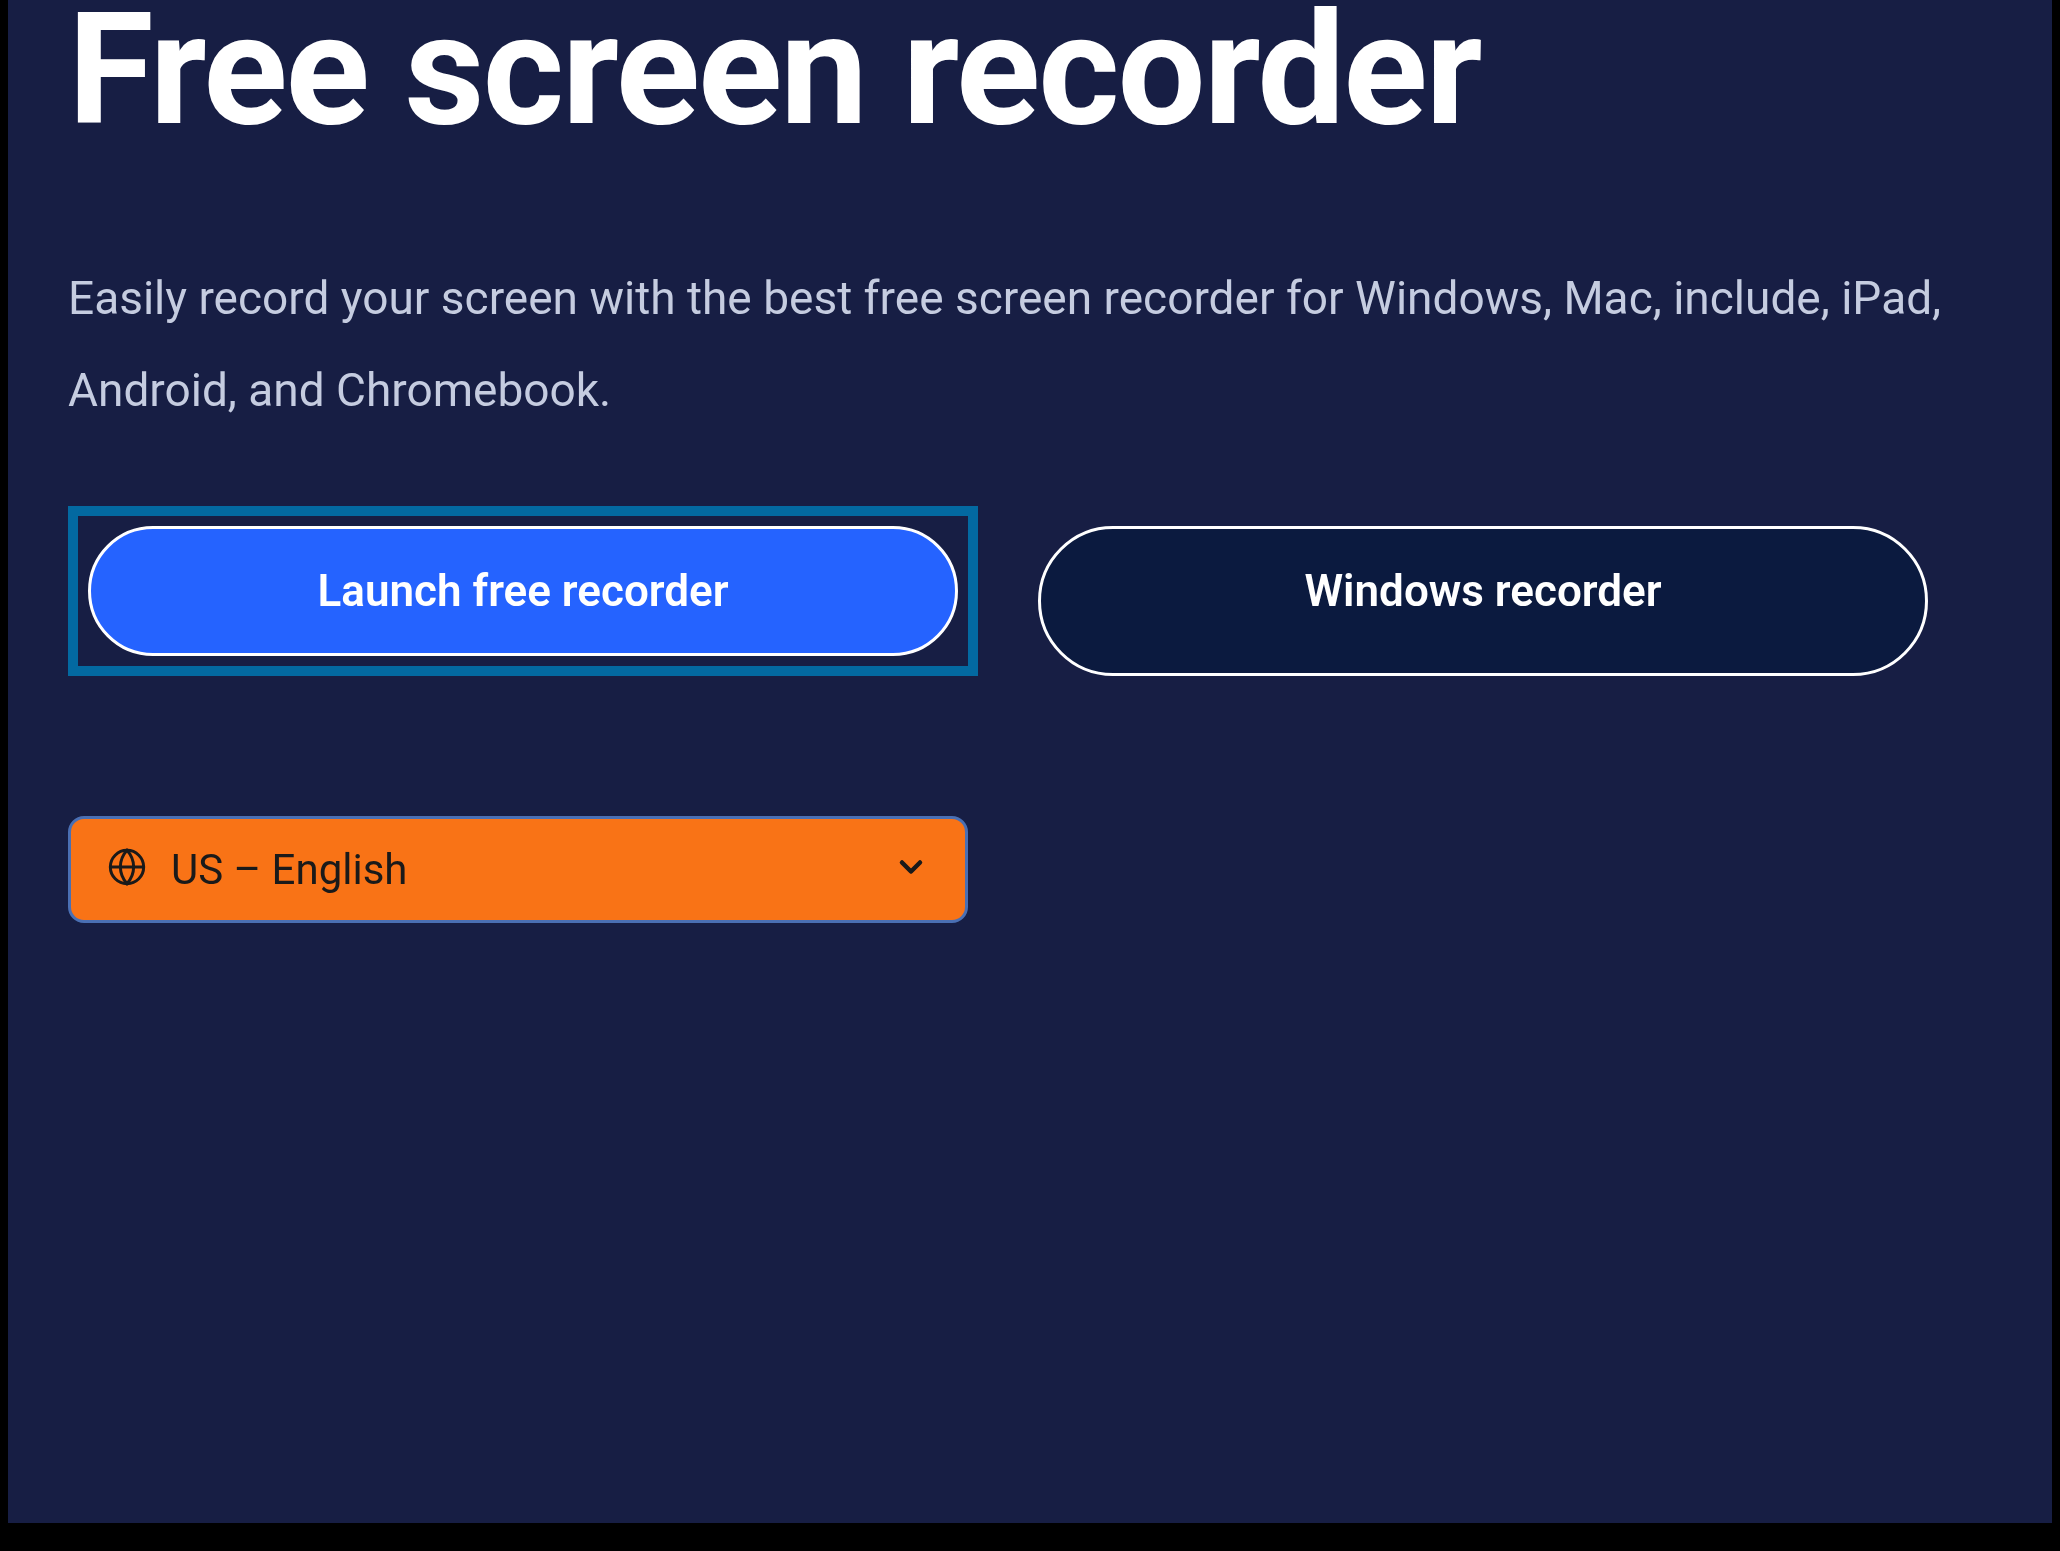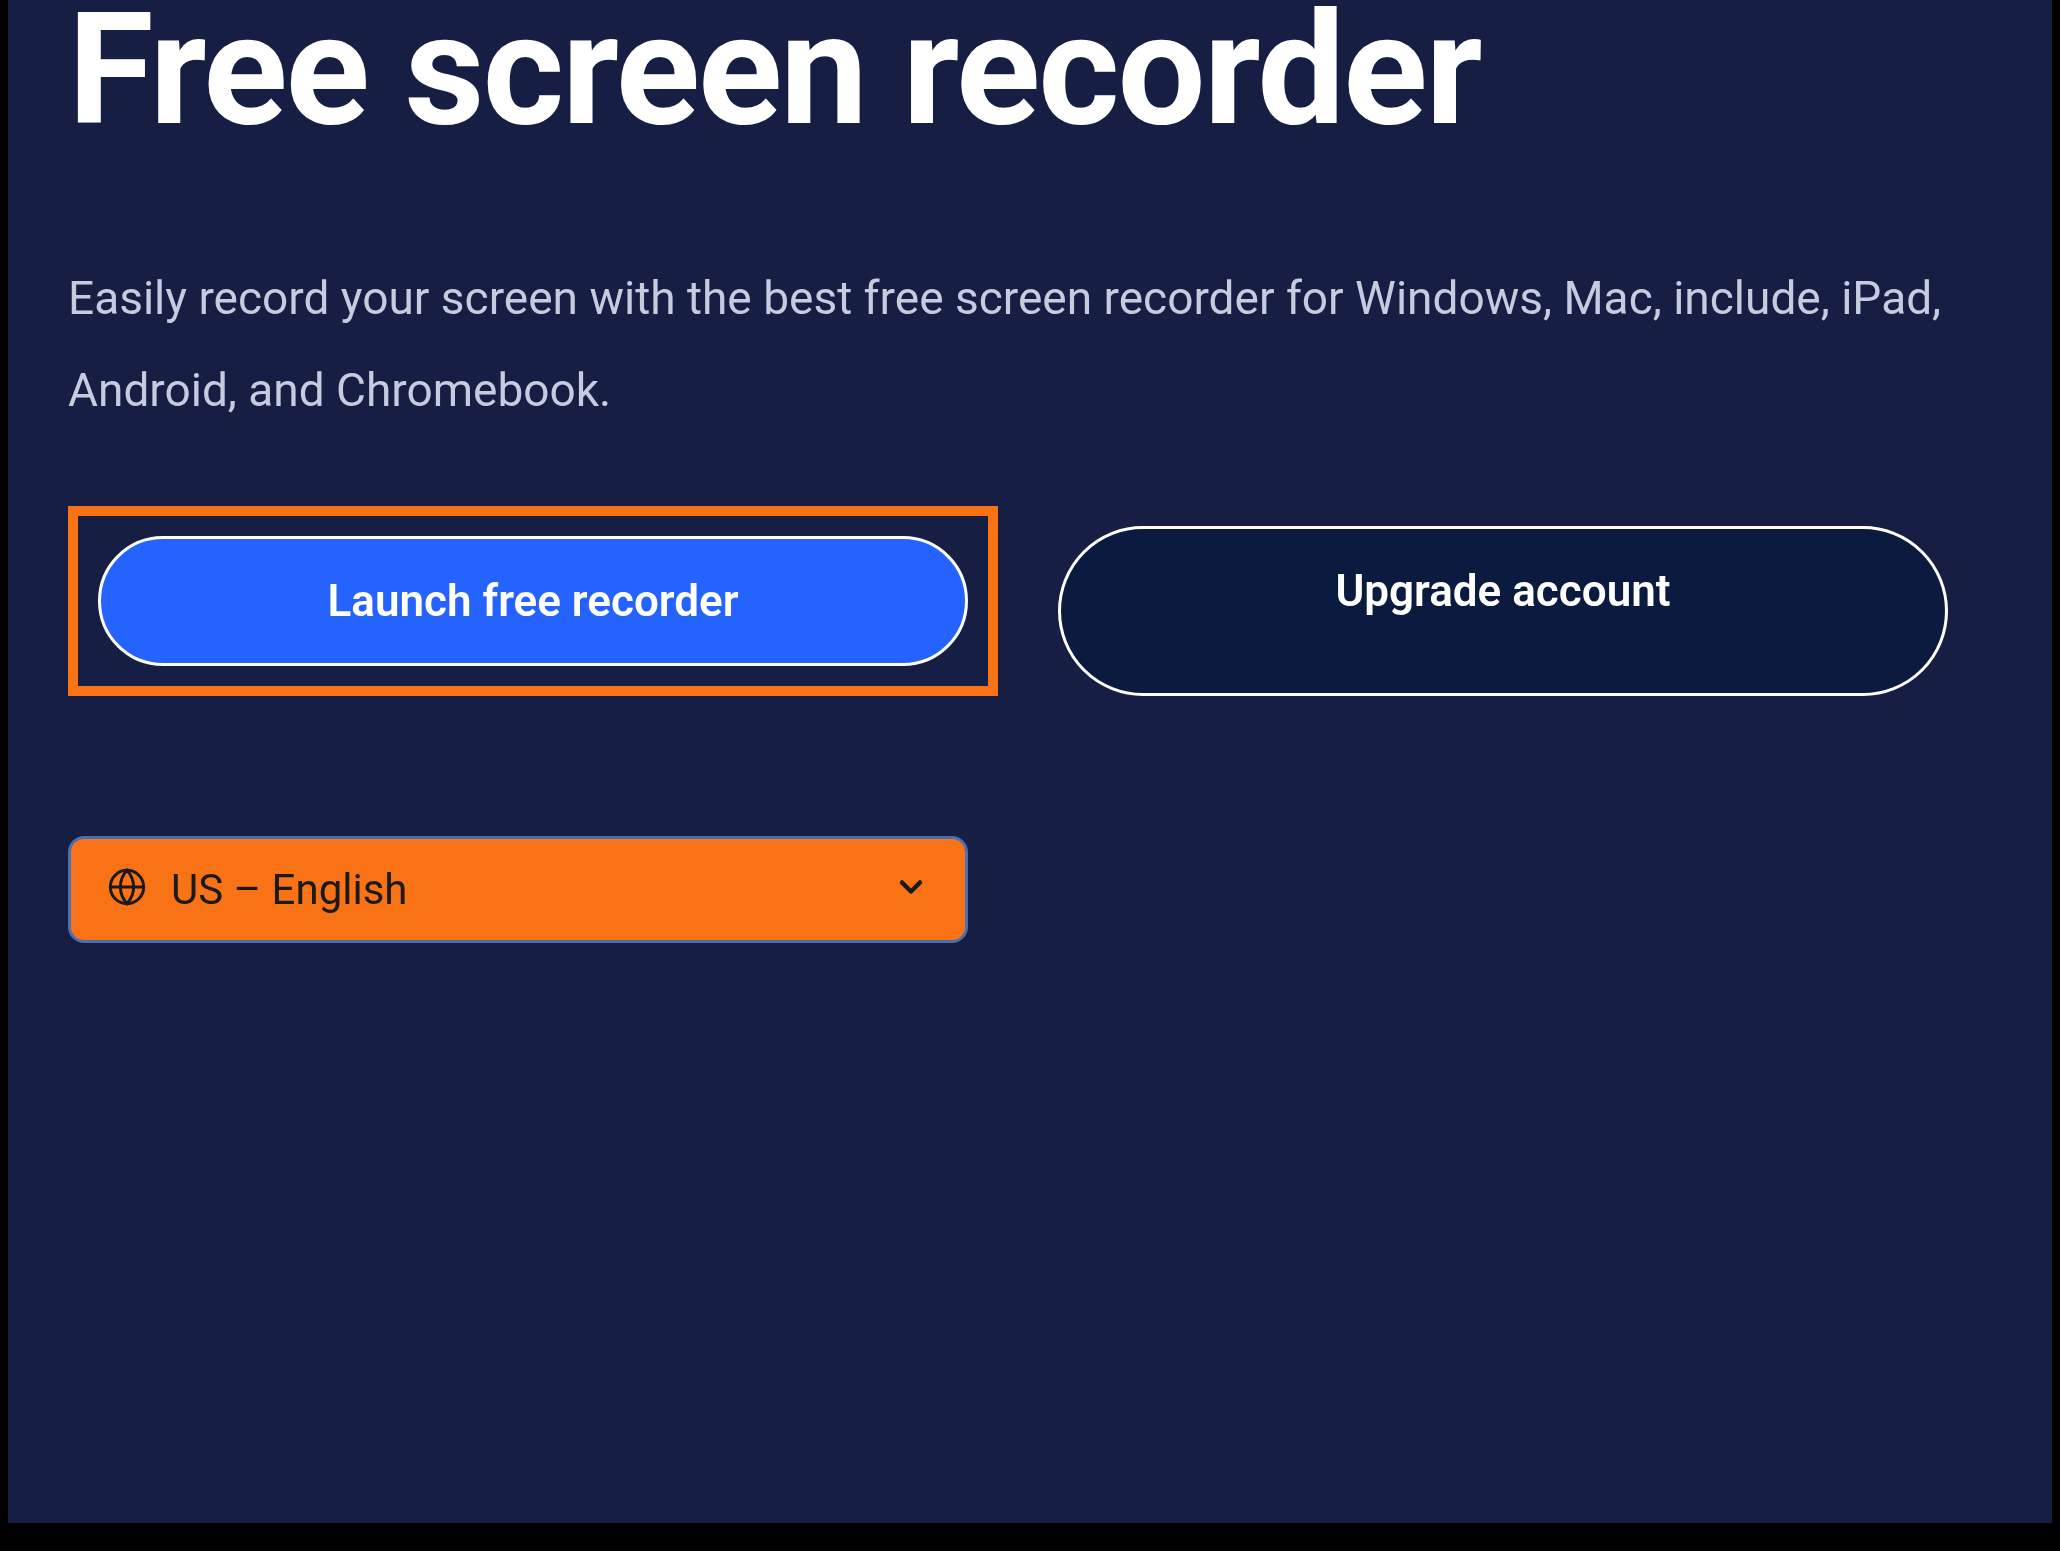--- a/index.html
+++ b/index.html
@@ -40,22 +40,22 @@
     }
     .description p {
       margin-bottom: 50px;
     }
     .button-row {
       display: flex;
       gap: 60px;
       margin-top: 70px;
     }
     .highlight-box {
-      border: 10px solid #f97316;
-      padding: 20px;
+      border: 10px solid #0369a1;
+      padding: 10px;
       display: inline-block;
     }
     .btn {
       border-radius: 100px;
       font-size: 44px;
       font-weight: 600;
       padding: 36px 0;
       width: 890px;
       text-align: center;
       cursor: pointer;
@@ -111,21 +111,21 @@
   <h1 class="title">Free screen recorder</h1>
 
   <div class="description">
     <p>Easily record your screen with the best free screen recorder for Windows, Mac, include, iPad, Android, and Chromebook.</p>
   </div>
 
   <div class="button-row">
     <div class="highlight-box">
       <div class="btn btn-primary">Launch free recorder</div>
     </div>
-    <div class="btn btn-secondary">Upgrade account</div>
+    <div class="btn btn-secondary">Windows recorder</div>
   </div>
 
   <div class="language-selector">
     <div class="language-left">
       <span>
         <svg class="globe-icon" viewBox="0 0 24 24" fill="none" stroke="#1a1a1a" stroke-width="1.8">
           <circle cx="12" cy="12" r="10"></circle>
           <line x1="2" y1="12" x2="22" y2="12"></line>
           <path d="M12 2a15.3 15.3 0 0 1 4 10 15.3 15.3 0 0 1-4 10 15.3 15.3 0 0 1-4-10 15.3 15.3 0 0 1 4-10z"></path>
         </svg>

